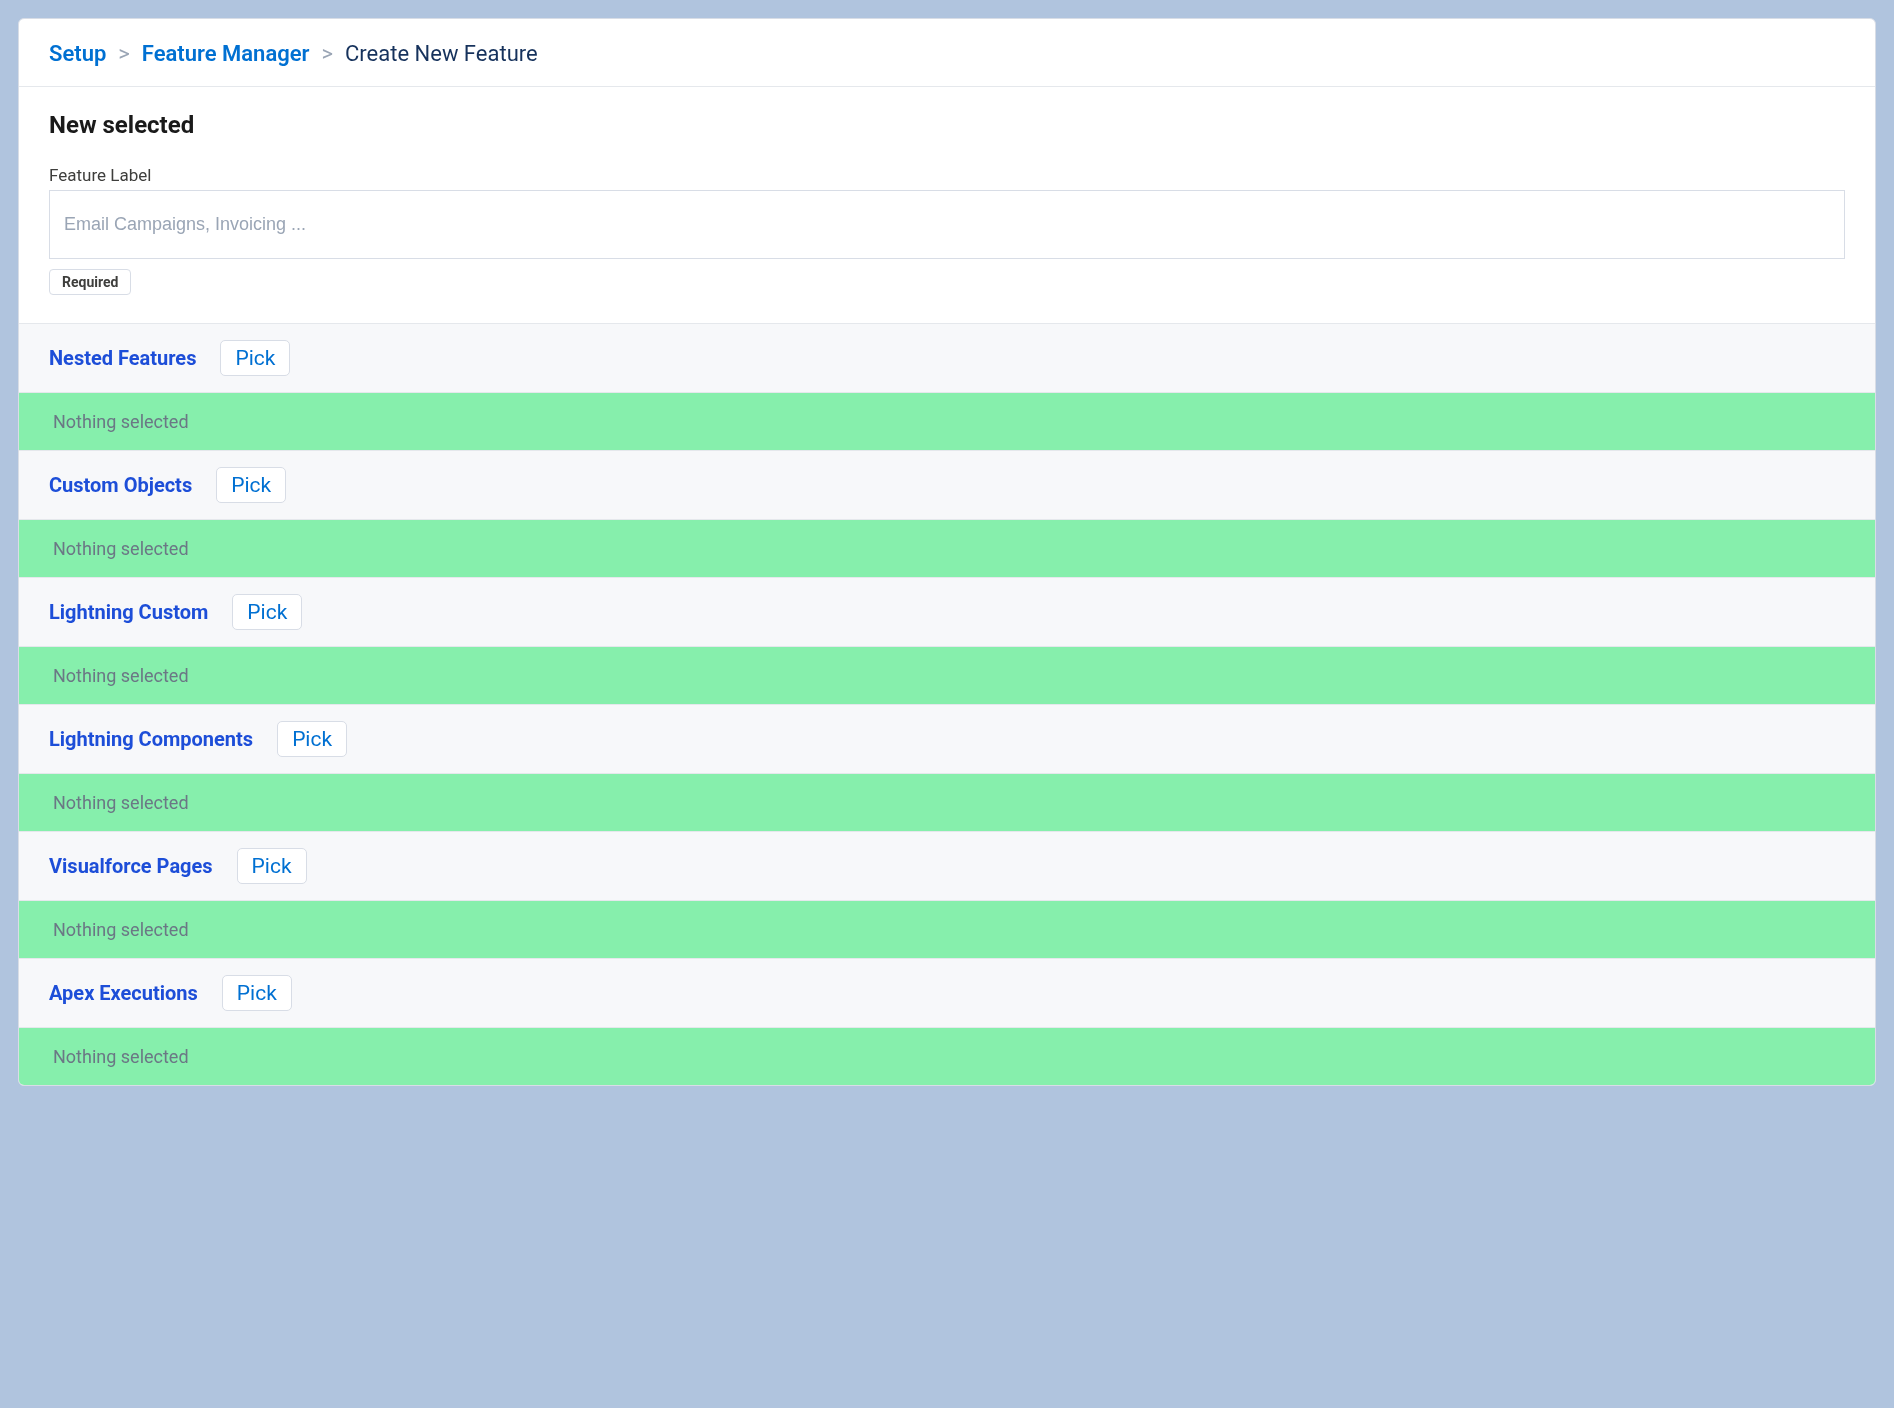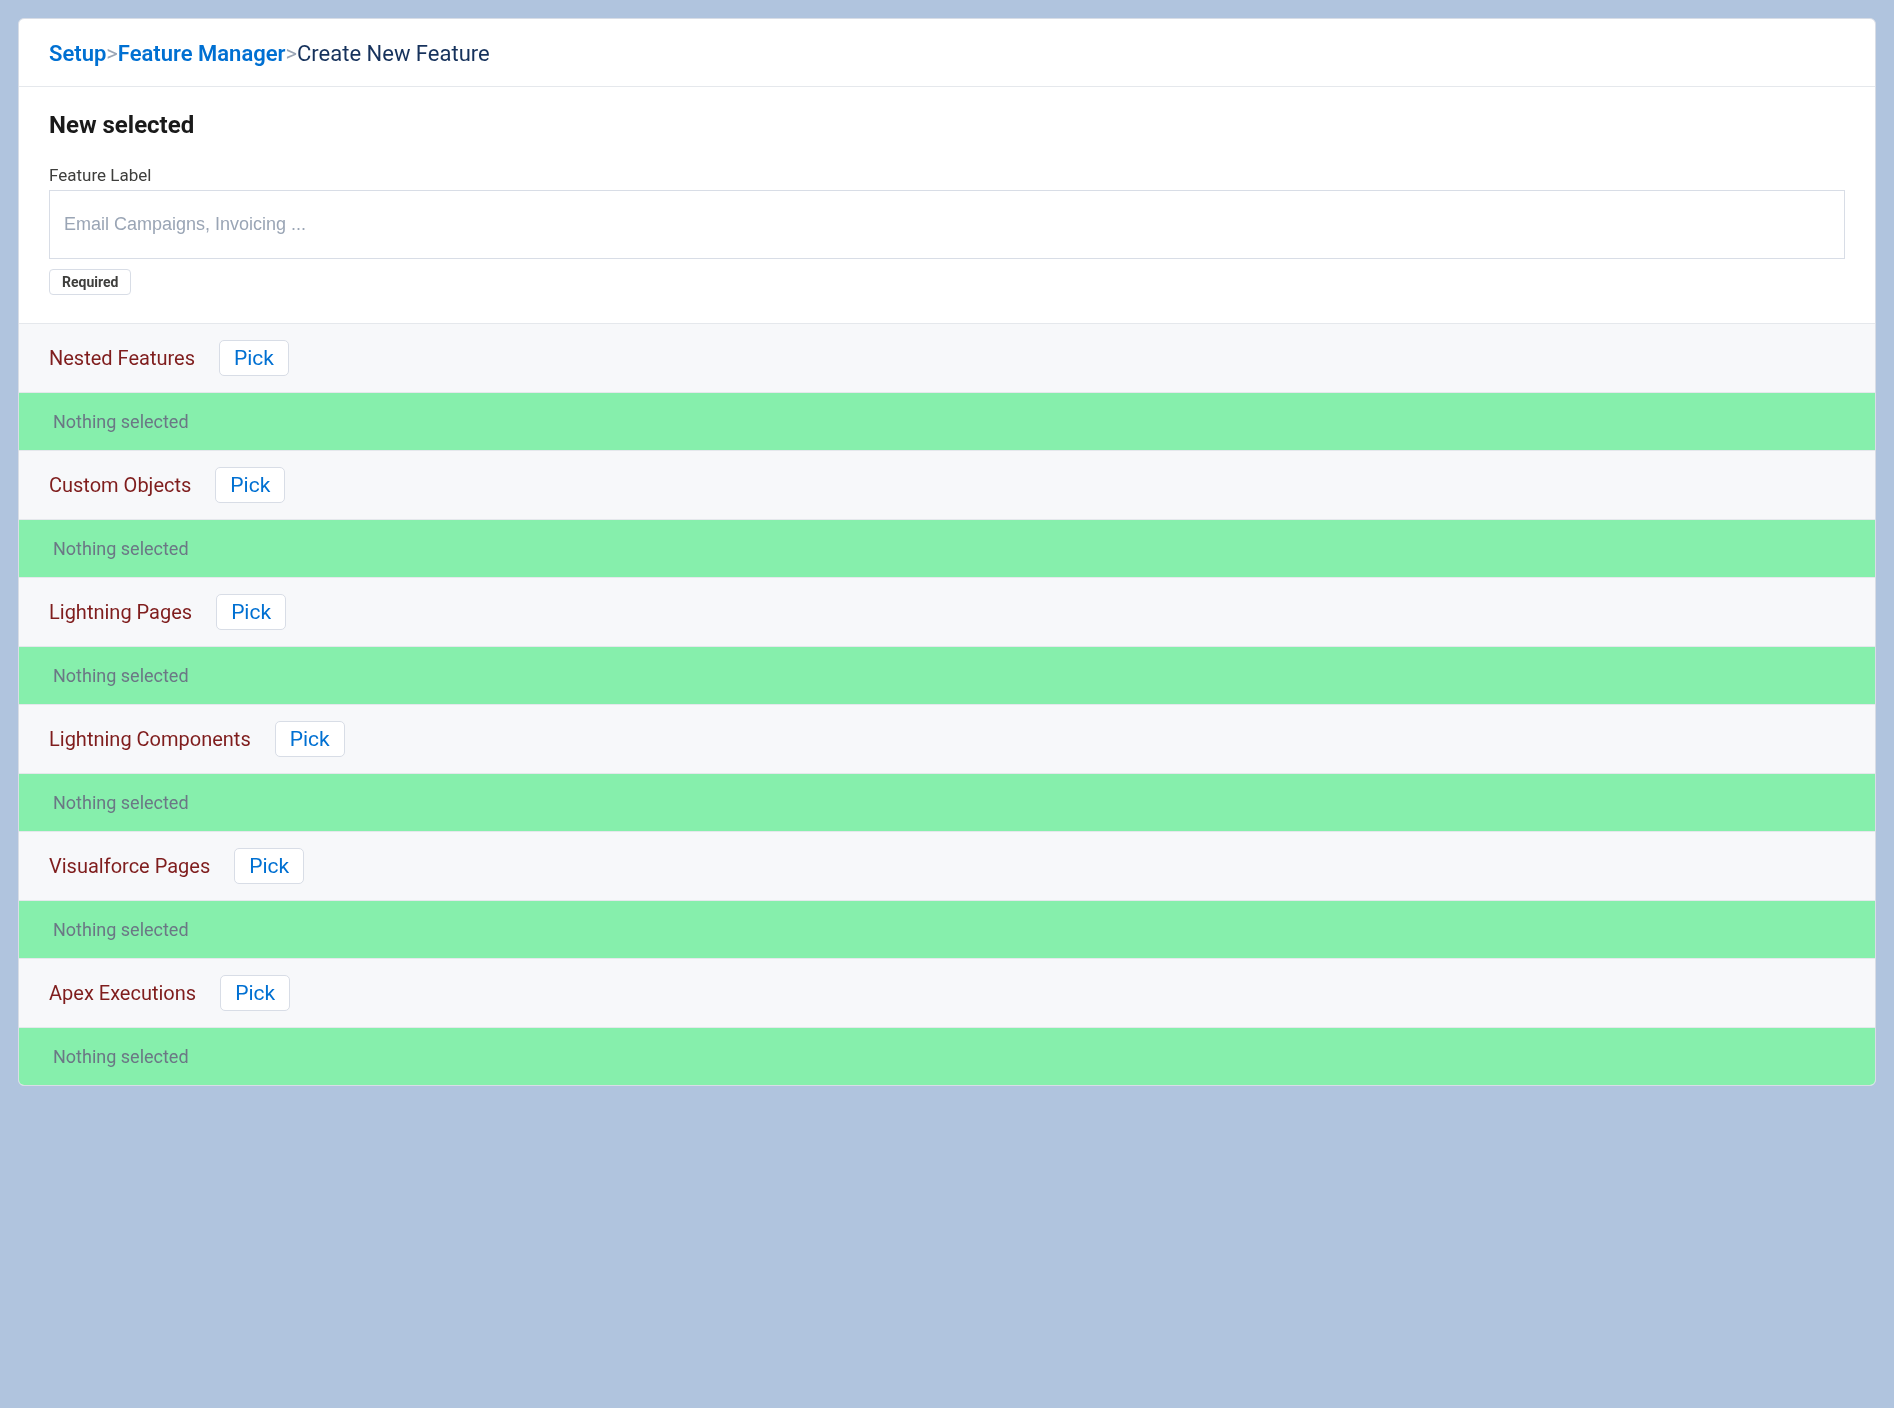--- a/index.html
+++ b/index.html
@@ -20,21 +20,21 @@
       border: 1px solid #d8dde6;
       overflow: hidden;
     }
     .breadcrumb {
       padding: 22px 30px 20px 30px;
       border-bottom: 1px solid #e5e8ec;
       font-size: 22px;
       font-weight: 600;
       display: flex;
       align-items: center;
-      gap: 0;
+      gap: 12px;
       flex-wrap: wrap;
     }
     .breadcrumb a {
       color: #0070d2;
       text-decoration: none;
     }
     .breadcrumb .sep {
       color: #9aa5b5;
       font-weight: 400;
     }
@@ -84,22 +84,22 @@
       display: flex;
       align-items: center;
       gap: 24px;
       padding: 16px 30px;
       background: #f7f8fa;
       border-top: 1px solid #e5e8ec;
       border-bottom: 1px solid #e5e8ec;
     }
     .section-title {
       font-size: 20px;
-      font-weight: 400;
-      color: #7f1d1d;
+      font-weight: 700;
+      color: #1d4ed8;
     }
     .pick-btn {
       padding: 5px 14px;
       font-size: 21px;
       color: #0070d2;
       background: #ffffff;
       border: 1px solid #d8dde6;
       border-radius: 5px;
       cursor: pointer;
       font-family: inherit;
@@ -137,21 +137,21 @@
   </div>
   <div class="section-body">Nothing selected</div>
 
   <div class="section-header">
     <span class="section-title">Custom Objects</span>
     <button class="pick-btn">Pick</button>
   </div>
   <div class="section-body">Nothing selected</div>
 
   <div class="section-header">
-    <span class="section-title">Lightning Pages</span>
+    <span class="section-title">Lightning Custom</span>
     <button class="pick-btn">Pick</button>
   </div>
   <div class="section-body">Nothing selected</div>
 
   <div class="section-header">
     <span class="section-title">Lightning Components</span>
     <button class="pick-btn">Pick</button>
   </div>
   <div class="section-body">Nothing selected</div>
 

